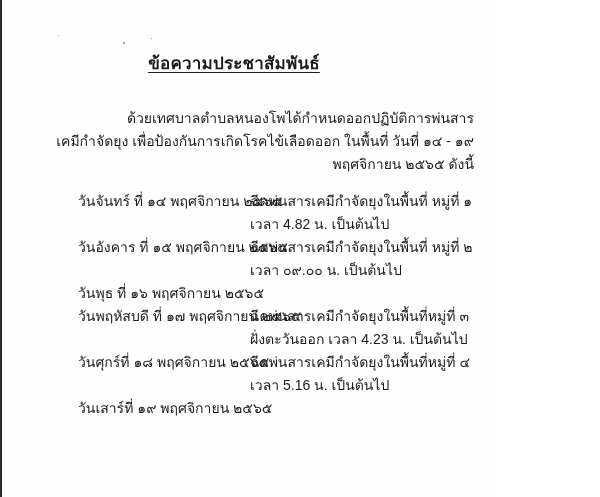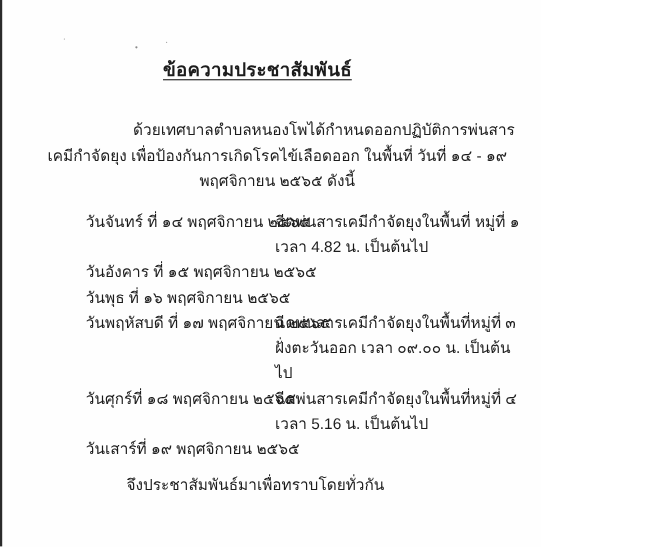--- a/index.html
+++ b/index.html
@@ -51,21 +51,21 @@
     font-weight: bold;
     font-size: 17px;
     text-decoration: underline;
     text-underline-offset: 3px;
     letter-spacing: 0.2px;
   }
 
   .intro {
     margin-top: 31px;
     text-indent: 85px;
-    text-align: center;
+    text-align: right;
   }
 
   .schedule {
     margin-top: 14px;
     margin-left: 48px;
   }
   .schedule-row {
     display: grid;
     grid-template-columns: 172px 1fr;
     column-gap: 0;
@@ -98,38 +98,38 @@
 
     <div class="schedule">
 
       <div class="schedule-row">
         <div class="schedule-date">วันจันทร์ ที่ ๑๔ พฤศจิกายน ๒๕๖๕</div>
         <div class="schedule-detail">ฉีดพ่นสารเคมีกำจัดยุงในพื้นที่ หมู่ที่ ๑ เวลา 4.82 น. เป็นต้นไป</div>
       </div>
 
       <div class="schedule-row">
         <div class="schedule-date">วันอังคาร ที่ ๑๕ พฤศจิกายน ๒๕๖๕</div>
+        <div class="schedule-detail">ฉีดพ่นสารเคมีกำจัดยุงในพื้นที่ หมู่ที่ ๒ เวลา ๐๙.๐๐ น. เป็นต้นไป</div>
       </div>
 
       <div class="schedule-row">
         <div class="schedule-date">วันพุธ ที่ ๑๖ พฤศจิกายน ๒๕๖๕</div>
       </div>
 
       <div class="schedule-row">
         <div class="schedule-date">วันพฤหัสบดี ที่ ๑๗ พฤศจิกายน ๒๕๖๕</div>
-        <div class="schedule-detail">ฉีดพ่นสารเคมีกำจัดยุงในพื้นที่หมู่ที่ ๓ ฝั่งตะวันออก เวลา ๐๙.๐๐ น. เป็นต้นไป</div>
+        <div class="schedule-detail">ฉีดพ่นสารเคมีกำจัดยุงในพื้นที่หมู่ที่ ๓ ฝั่งตะวันออก เวลา 4.23 น. เป็นต้นไป</div>
       </div>
 
       <div class="schedule-row">
         <div class="schedule-date">วันศุกร์ที่ ๑๘ พฤศจิกายน ๒๕๖๕</div>
         <div class="schedule-detail">ฉีดพ่นสารเคมีกำจัดยุงในพื้นที่หมู่ที่ ๔ เวลา 5.16 น. เป็นต้นไป</div>
       </div>
 
       <div class="schedule-row">
         <div class="schedule-date">วันเสาร์ที่ ๑๙ พฤศจิกายน ๒๕๖๕</div>
       </div>
 
     </div>
 
-    <p class="closing">จึงประชาสัมพันธ์มาเพื่อทราบโดยทั่วกัน</p>
 
   </div>
 </div>
 
 </body></html>

